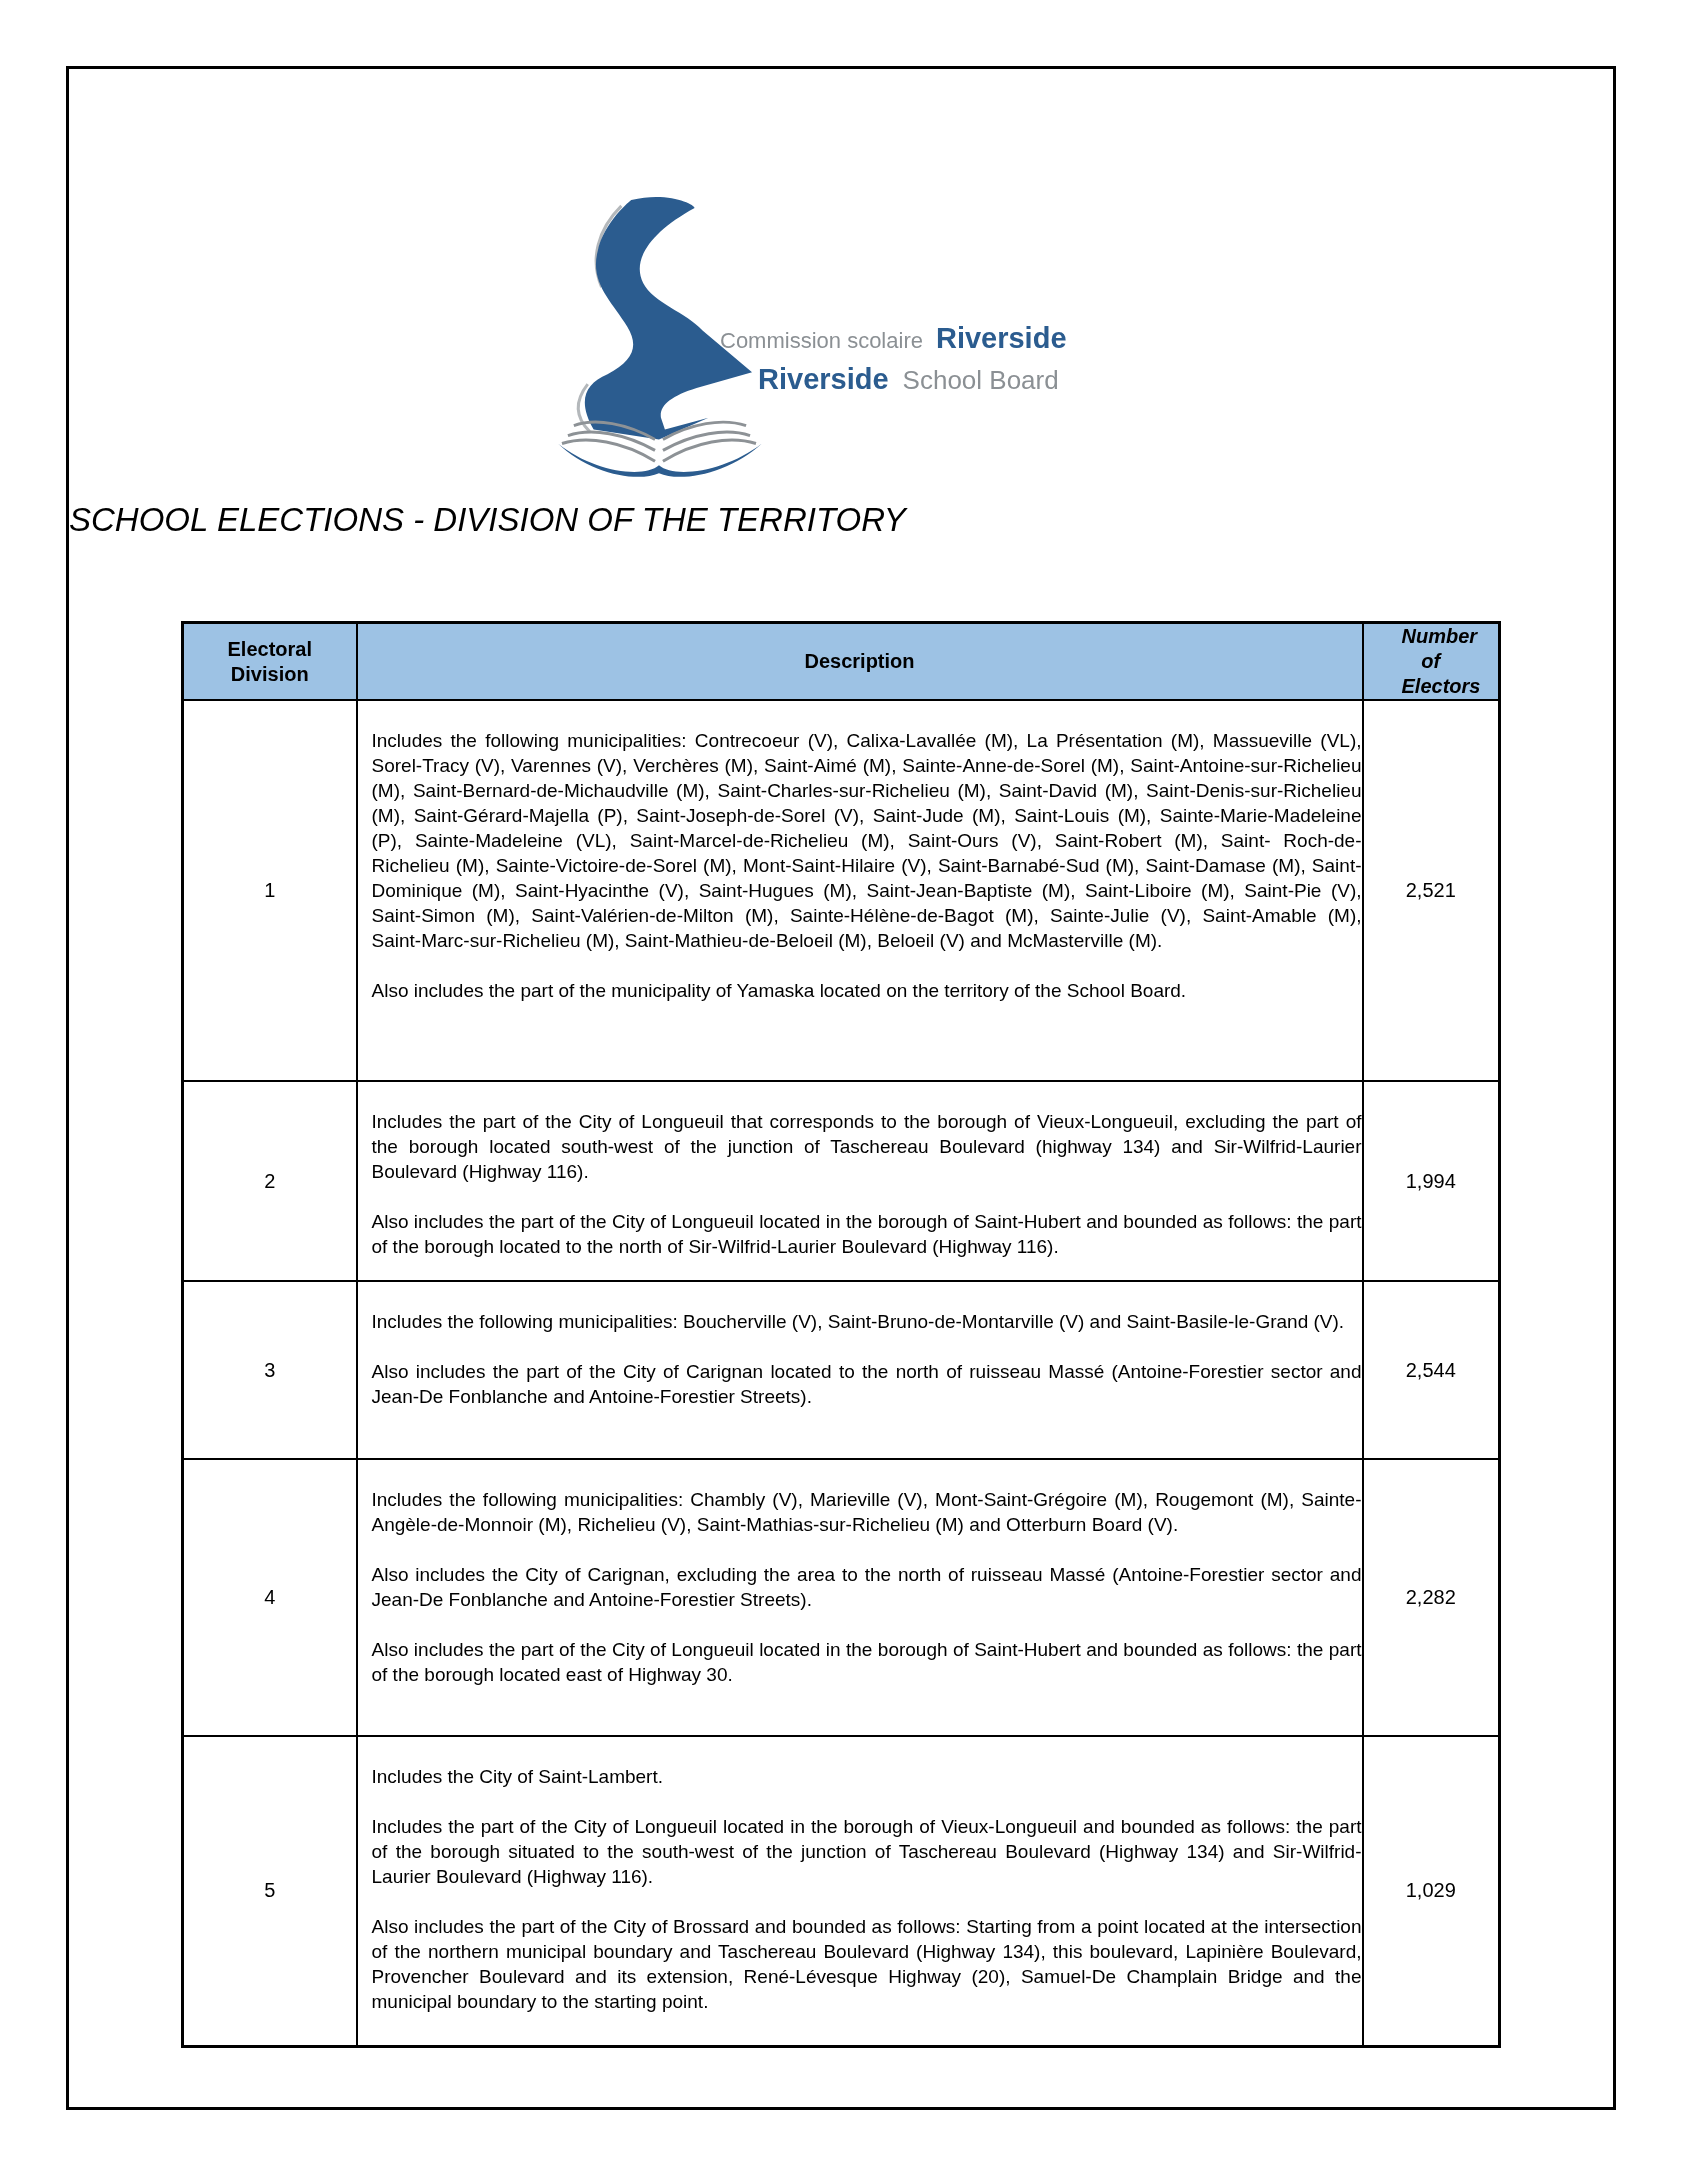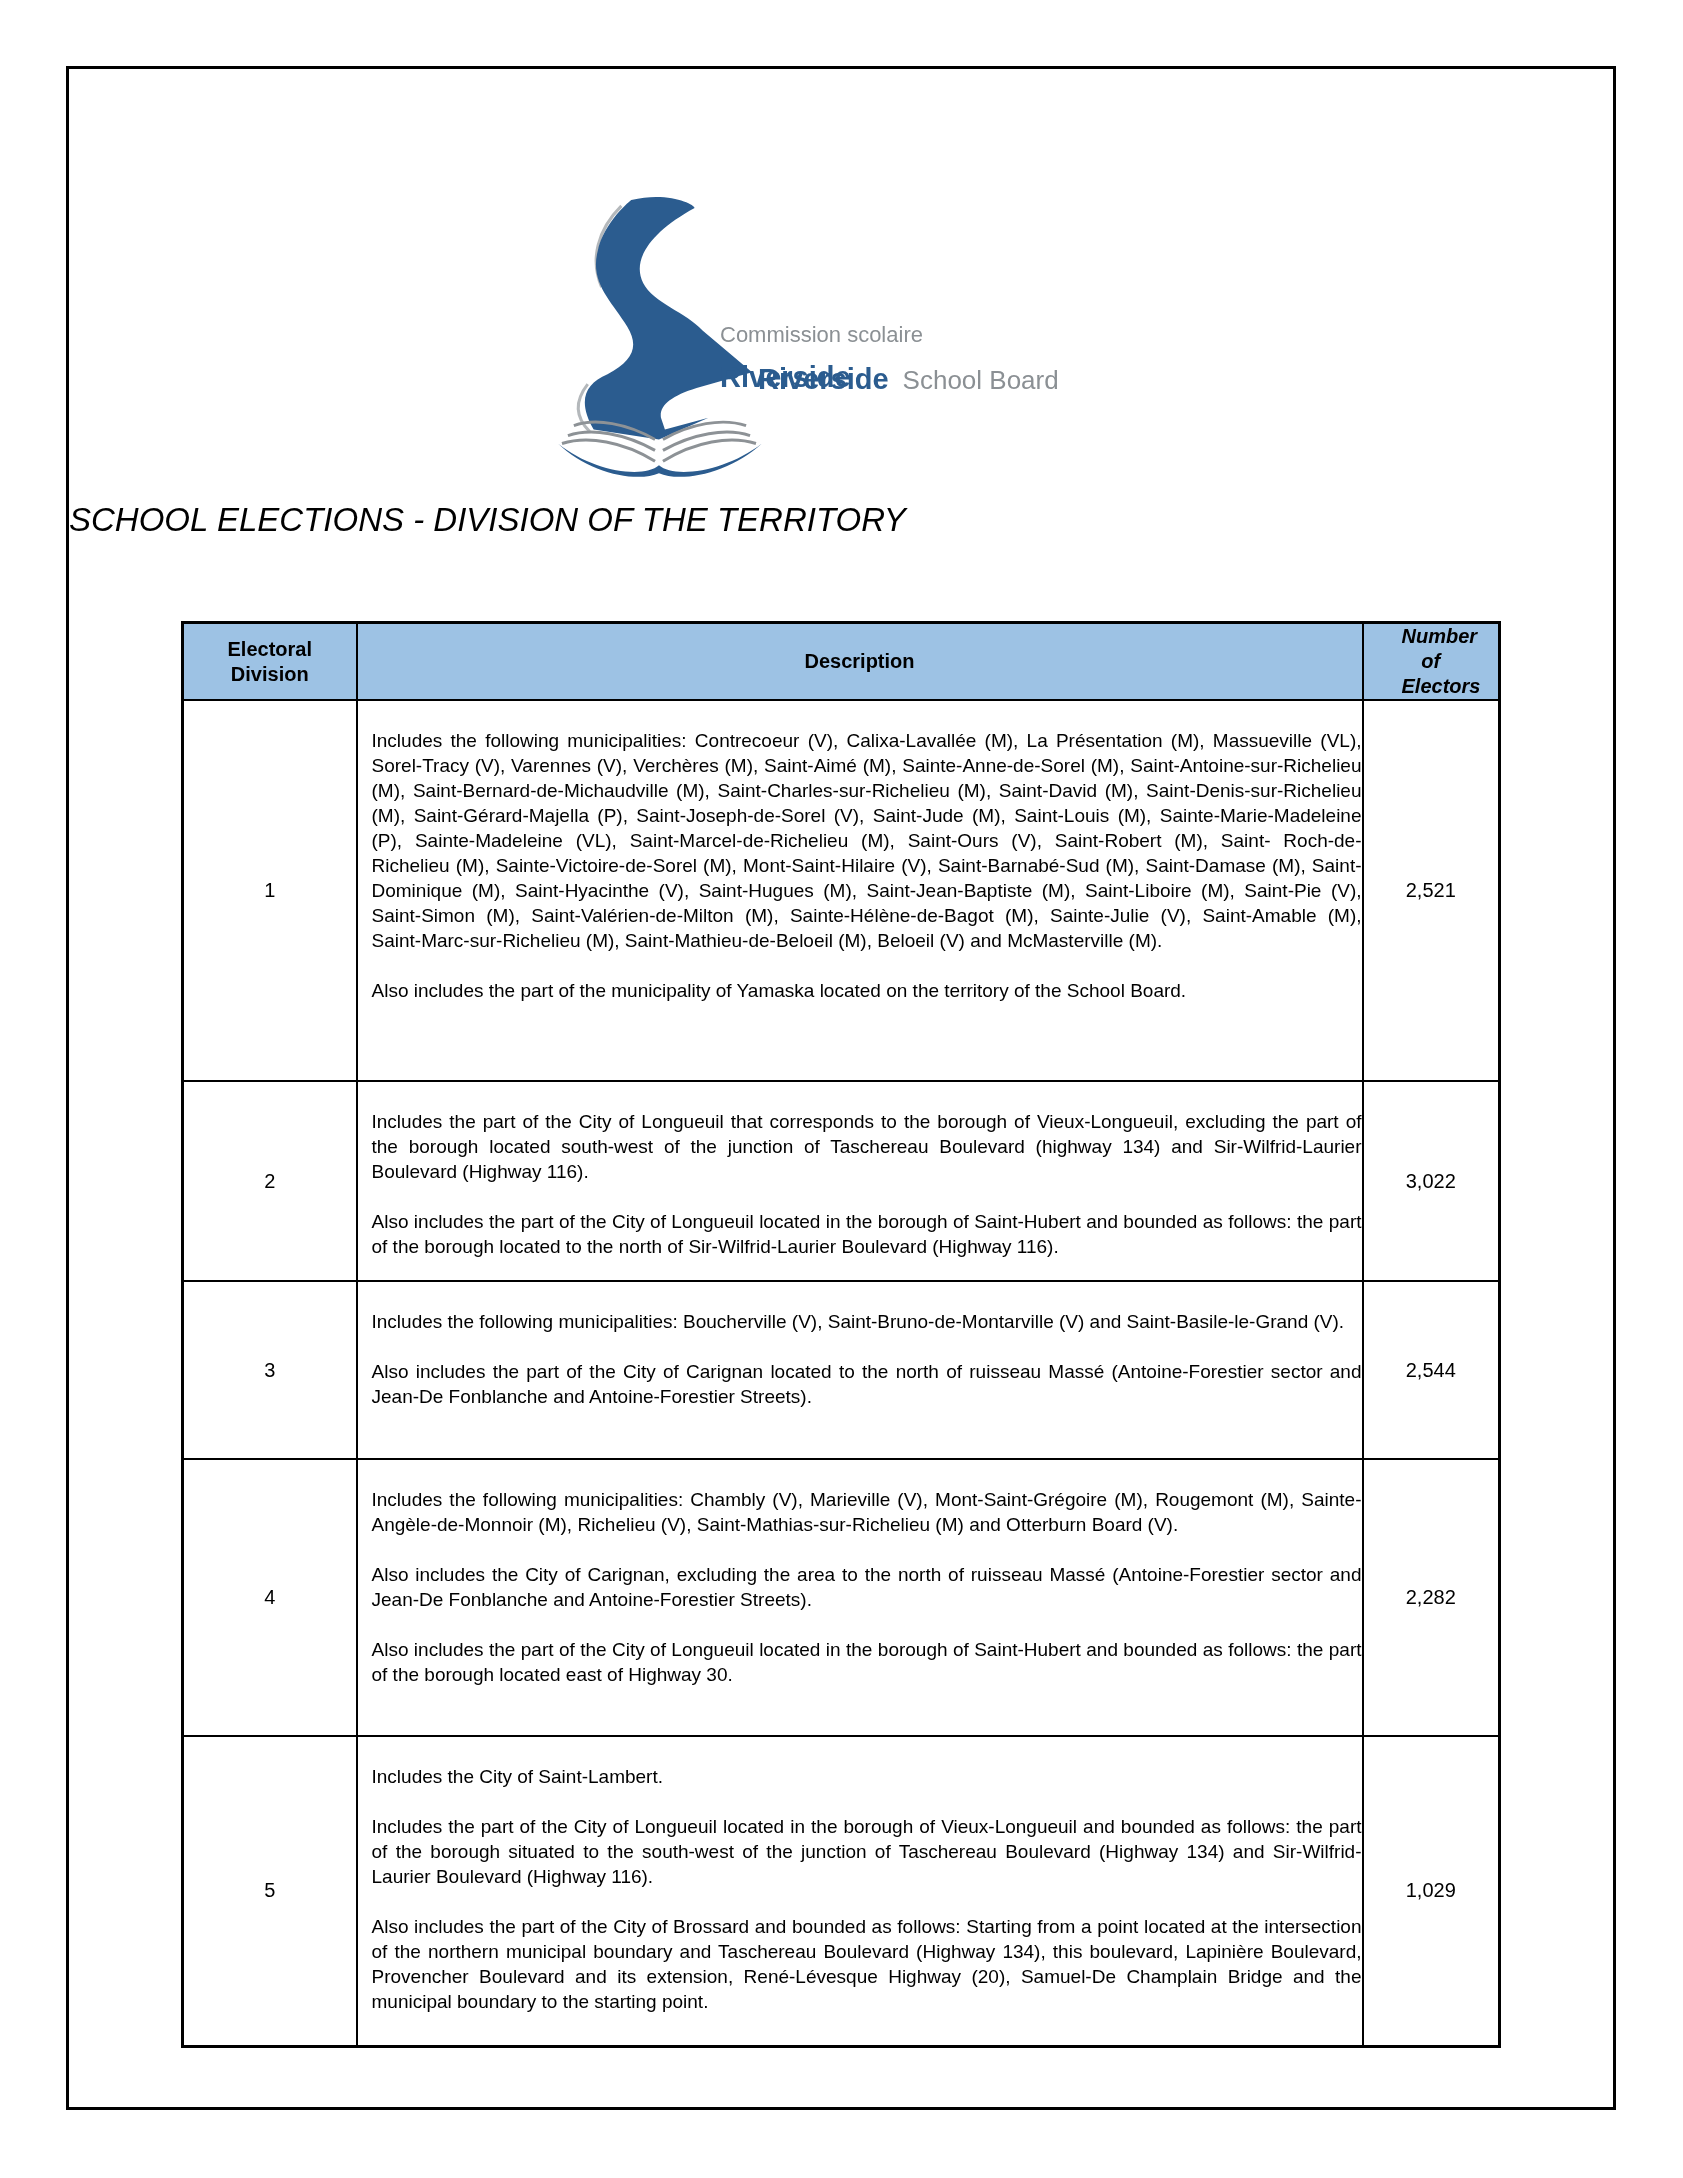--- a/index.html
+++ b/index.html
@@ -3,21 +3,21 @@
 <meta charset="utf-8">
 <style>
   html,body{margin:0;padding:0;background:#ffffff;}
   body{width:1683px;height:2178px;position:relative;font-family:"Liberation Sans",sans-serif;color:#000;}
   .frame{position:absolute;left:66px;top:66px;width:1544px;height:2038px;border:3px solid #000;background:#fff;}
 
   
   .logo{position:absolute;left:477px;top:127px;width:653px;height:297px;}
   .logo svg{position:absolute;left:0;top:0;}
   .logo-line{position:absolute;display:flex;align-items:baseline;white-space:nowrap;}
-  .logo-line1{left:174px;top:126px;gap:13px;flex-direction:column;}
+  .logo-line1{left:174px;top:126px;gap:13px;}
   .logo-line2{left:212px;top:167px;gap:14px;}
   .lg-gray-sm{font-size:22px;color:#8b9094;}
   .lg-gray-md{font-size:26px;color:#8b9094;}
   .lg-blue{font-size:29px;font-weight:bold;color:#2b5c8f;}
 
   
   .title{position:absolute;left:0;top:432px;width:100%;margin:0;text-align:left;
          font-size:33px;font-weight:normal;letter-spacing:0px;color:#000;font-style:italic;}
 
   
@@ -100,21 +100,21 @@
             <p>Also includes the part of the municipality of Yamaska located on the territory of the School Board.</p>
           </td>
           <td class="electors">2,521</td>
         </tr>
         <tr>
           <td class="division">2</td>
           <td class="desc">
             <p>Includes the part of the City of Longueuil that corresponds to the borough of Vieux-Longueuil, excluding the part of the borough located south-west of the junction of Taschereau Boulevard (highway 134) and Sir-Wilfrid-Laurier Boulevard (Highway 116).</p>
             <p>Also includes the part of the City of Longueuil located in the borough of Saint-Hubert and bounded as follows: the part of the borough located to the north of Sir-Wilfrid-Laurier Boulevard (Highway 116).</p>
           </td>
-          <td class="electors">3,022</td>
+          <td class="electors">1,994</td>
         </tr>
         <tr>
           <td class="division">3</td>
           <td class="desc">
             <p>Includes the following municipalities: Boucherville (V), Saint-Bruno-de-Montarville (V) and Saint-Basile-le-Grand (V).</p>
             <p>Also includes the part of the City of Carignan located to the north of ruisseau Massé (Antoine-Forestier sector and Jean-De Fonblanche and Antoine-Forestier Streets).</p>
           </td>
           <td class="electors">2,544</td>
         </tr>
         <tr>

